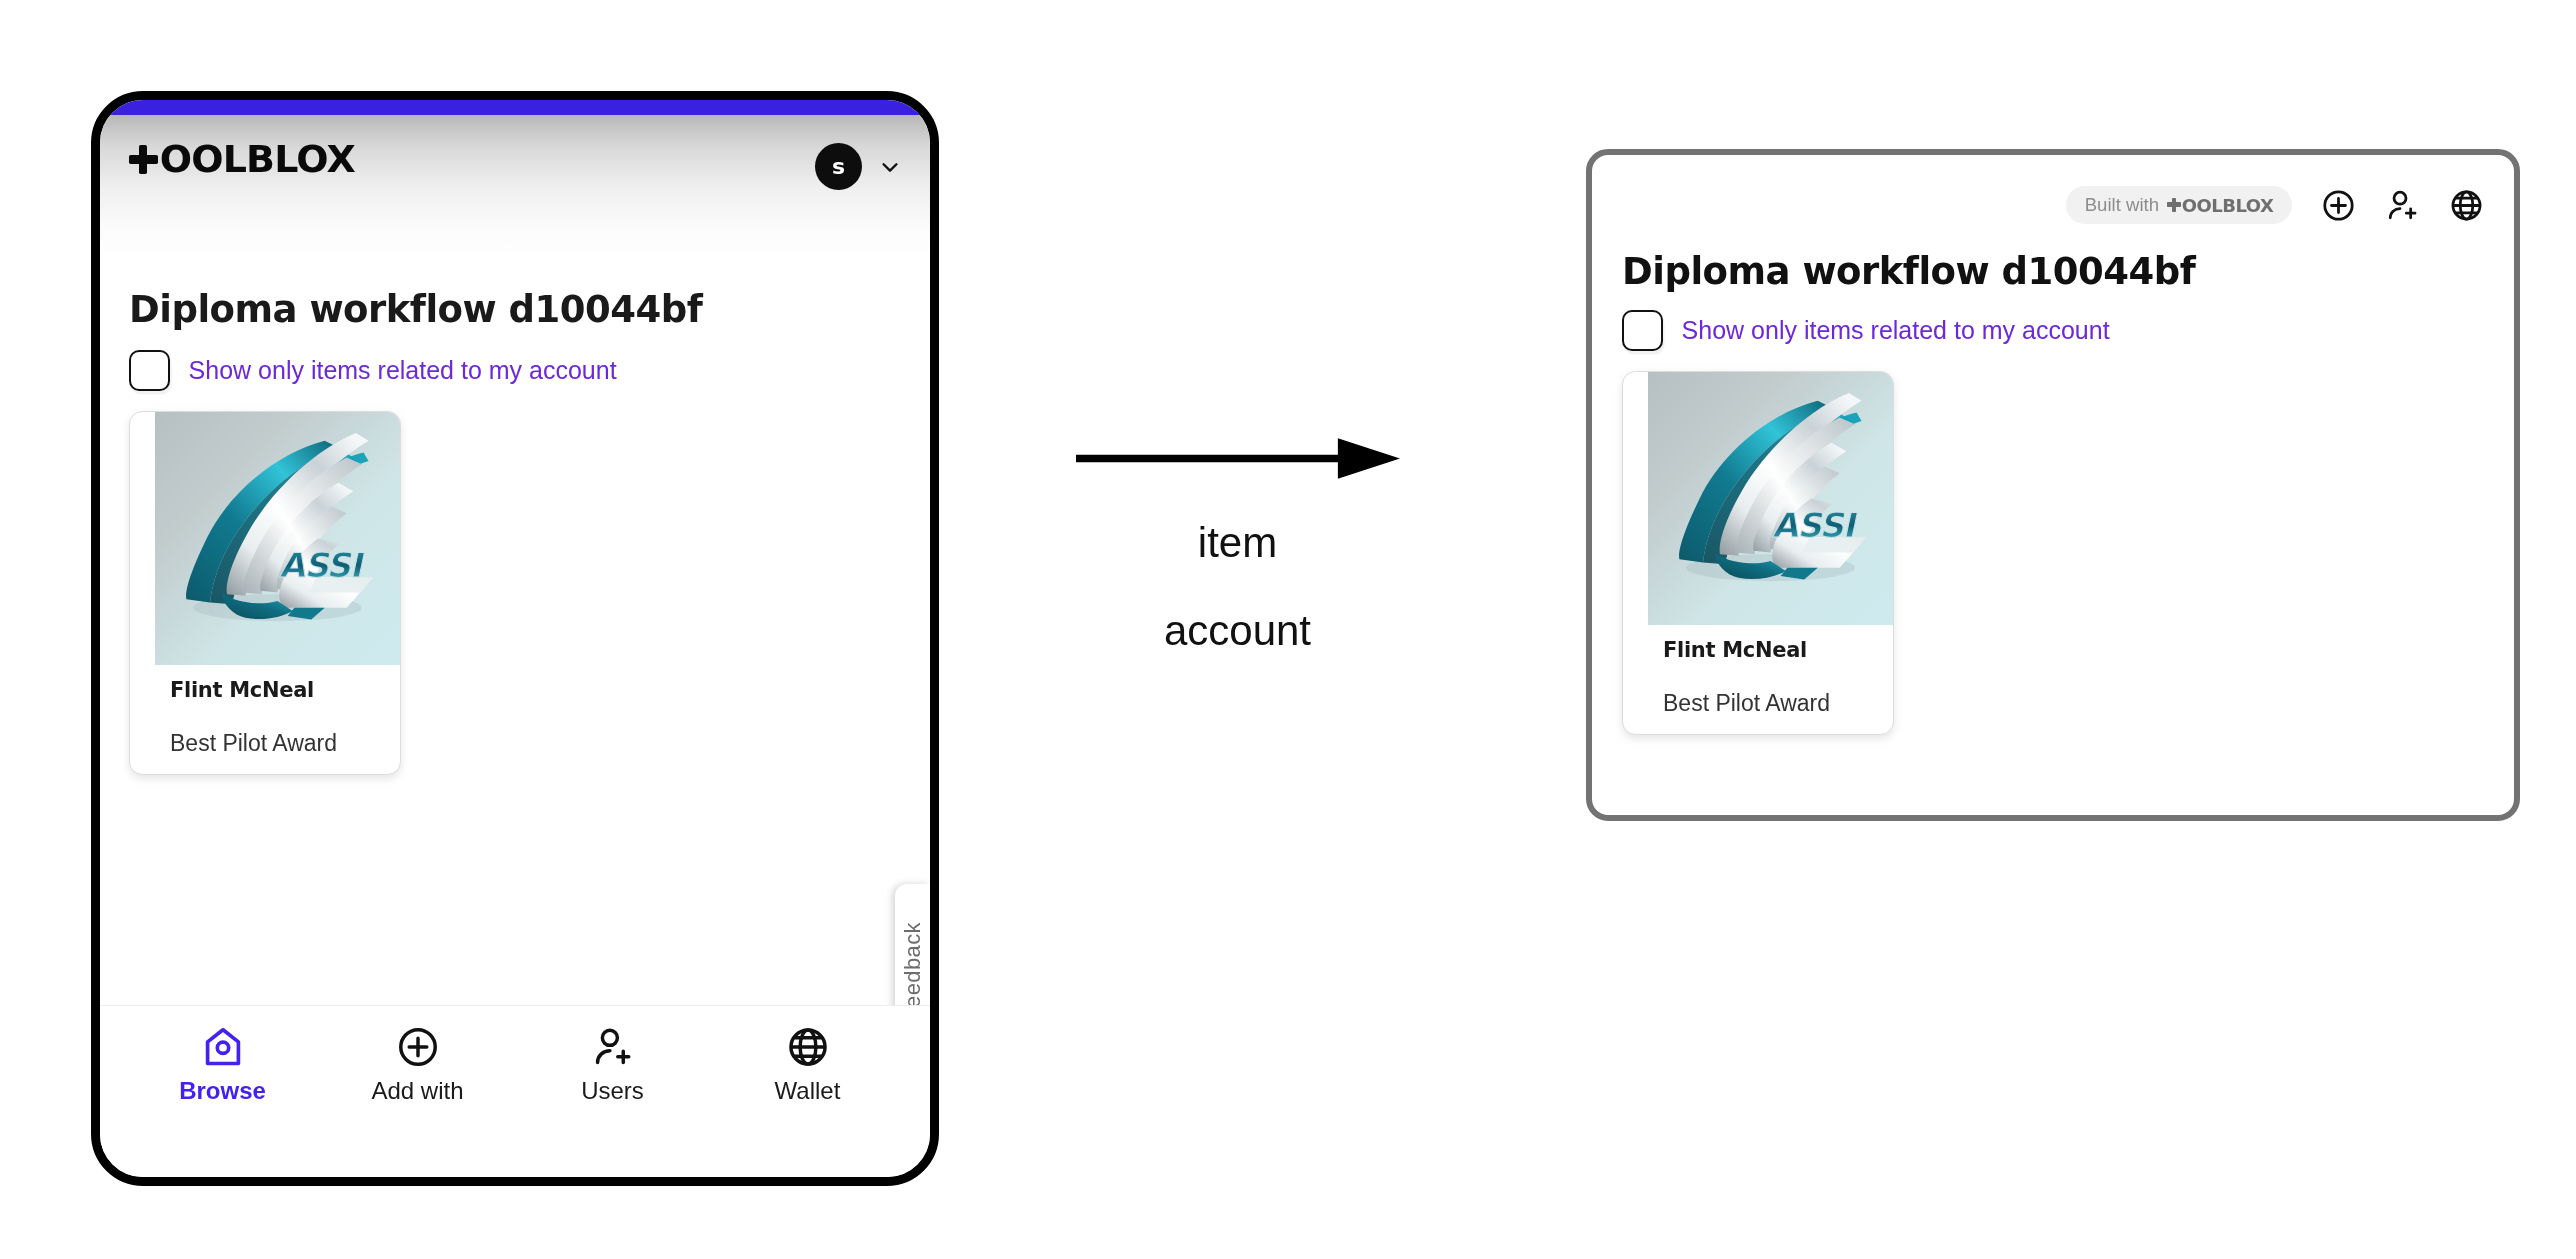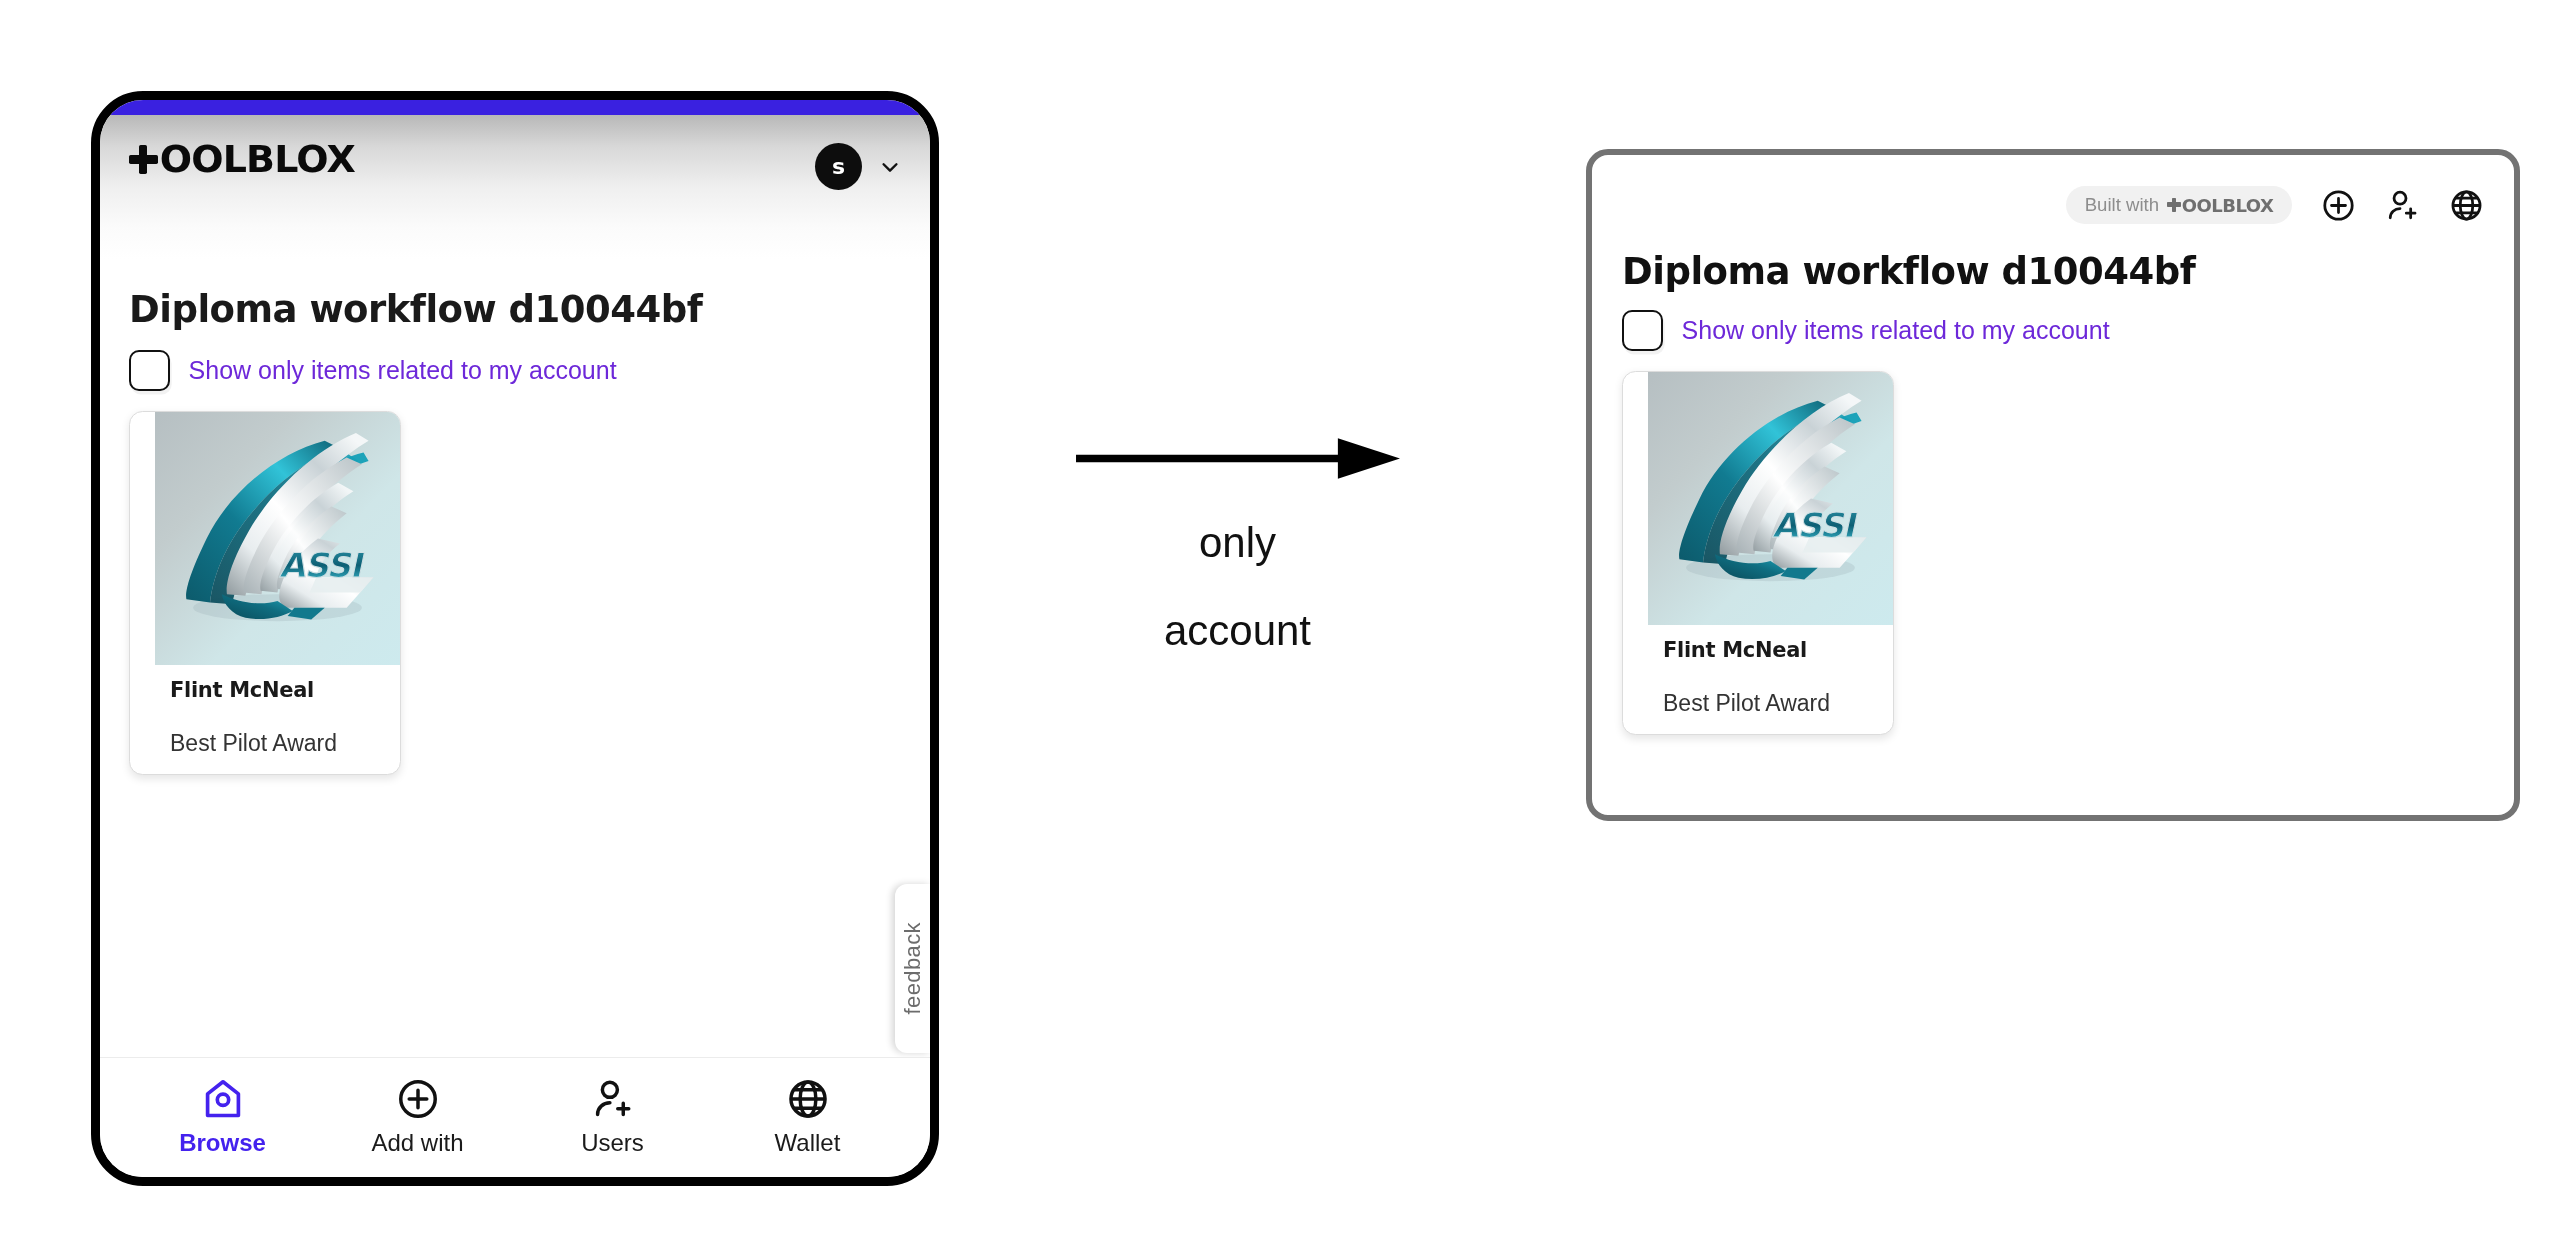--- a/index.html
+++ b/index.html
@@ -150,21 +150,21 @@
     writing-mode:vertical-rl;
     transform:rotate(180deg);
     font-size:22px;
     color:#6c6c6c;
     letter-spacing:0.4px;
   }
 
   
   #phone-nav{
     flex:0 0 auto;
-    height:120px;
+    height:172px;
     border-top:1.7px solid #ececec;
     background:#fff;
     display:flex;
     align-items:flex-start;
     padding:18.6px 25px 0 25px;
     box-sizing:border-box;
   }
   .nav-item{
     flex:1 1 0;
     display:flex;flex-direction:column;align-items:center;gap:8.4px;
@@ -410,21 +410,21 @@
       </div>
 
     </div>
   </div>
 
   <div id="annot">
     <svg class="arrow" width="326" height="47" viewBox="0 0 386 56">
       <path d="M0 28 H318" stroke="#000" stroke-width="9"></path>
       <path d="M312 4 L386 28 L312 52 Z" fill="#000"></path>
     </svg>
-    <div class="line">only</div>
+    <div class="line">item</div>
     <div class="line">account</div>
   </div>
 
   <div id="nochrome">
 
     <div class="nc-top">
       <div class="built-pill">
         <span>Built with</span>
         <span class="bw-brand">
           <span class="bw-plus"></span>

